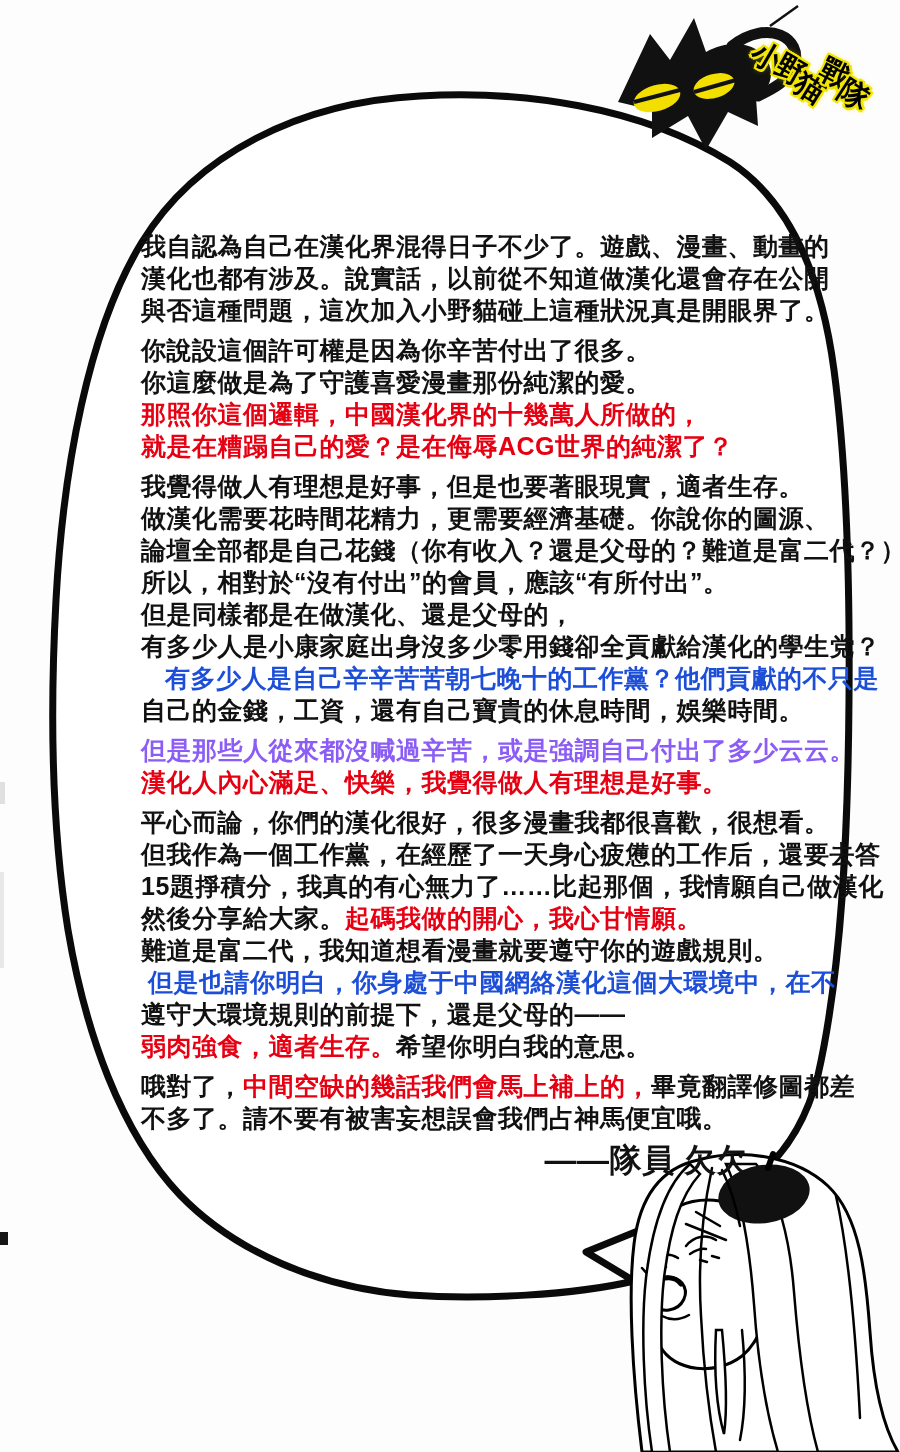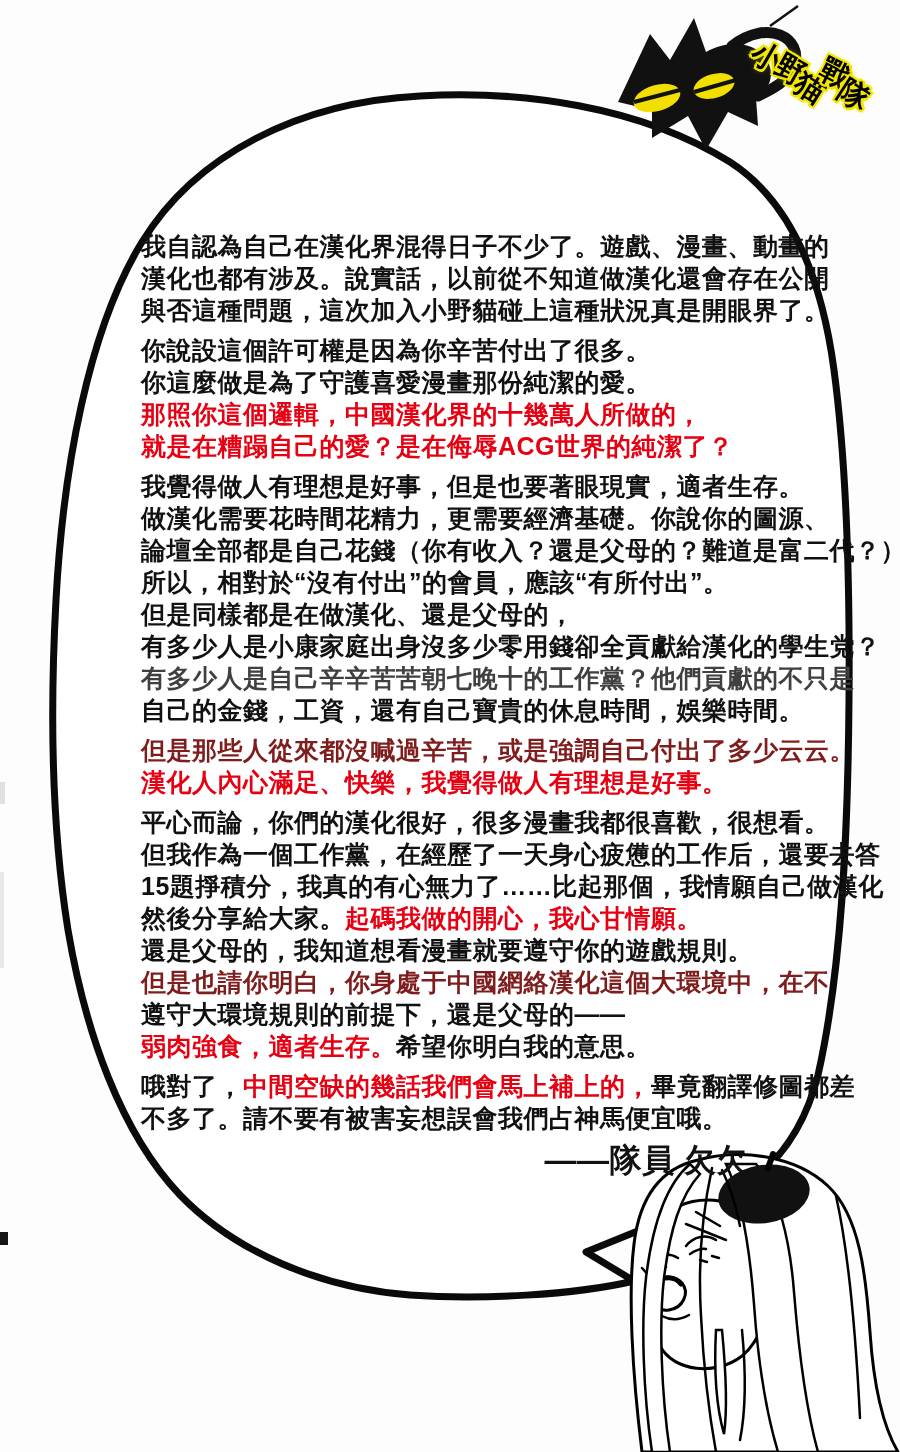--- a/index.html
+++ b/index.html
@@ -151,36 +151,36 @@
       <div class="line"><span style="color: rgb(230, 0, 18);">就是在糟蹋自己的愛？是在侮辱ACG世界的純潔了？</span></div>
     </div>
 
     <div class="para">
       <div class="line"><span style="color: rgb(17, 17, 17);">我覺得做人有理想是好事，但是也要著眼現實，適者生存。</span></div>
       <div class="line"><span style="color: rgb(17, 17, 17);">做漢化需要花時間花精力，更需要經濟基礎。你說你的圖源、</span></div>
       <div class="line"><span style="color: rgb(17, 17, 17);">論壇全部都是自己花錢（你有收入？還是父母的？難道是富二代？）</span></div>
       <div class="line"><span style="color: rgb(17, 17, 17);">所以，相對於“沒有付出”的會員，應該“有所付出”。</span></div>
       <div class="line"><span style="color: rgb(17, 17, 17);">但是同樣都是在做漢化、還是父母的，</span></div>
       <div class="line"><span style="color: rgb(17, 17, 17);">有多少人是小康家庭出身沒多少零用錢卻全貢獻給漢化的學生党？</span></div>
-      <div class="line"><span style="color: #404040;">有多少人是自己辛辛苦苦朝七晚十的工作黨？他們貢獻的不只是</span></div>
+      <div class="line"><span style="color: #1d4ed8; margin-left: 24px;">有多少人是自己辛辛苦苦朝七晚十的工作黨？他們貢獻的不只是</span></div>
       <div class="line"><span style="color: rgb(17, 17, 17);">自己的金錢，工資，還有自己寶貴的休息時間，娛樂時間。</span></div>
     </div>
 
     <div class="para">
-      <div class="line"><span style="color: #7f1d1d; margin-top: 24px;">但是那些人從來都沒喊過辛苦，或是強調自己付出了多少云云。</span></div>
+      <div class="line"><span style="color: #8b5cf6; margin-top: 24px;">但是那些人從來都沒喊過辛苦，或是強調自己付出了多少云云。</span></div>
       <div class="line"><span style="color: rgb(230, 0, 18);">漢化人內心滿足、快樂，我覺得做人有理想是好事。</span></div>
     </div>
 
     <div class="para">
       <div class="line"><span style="color: rgb(17, 17, 17);">平心而論，你們的漢化很好，很多漫畫我都很喜歡，很想看。</span></div>
       <div class="line"><span style="color: rgb(17, 17, 17);">但我作為一個工作黨，在經歷了一天身心疲憊的工作后，還要去答</span></div>
       <div class="line"><span style="color: rgb(17, 17, 17);">15題掙積分，我真的有心無力了……比起那個，我情願自己做漢化</span></div>
       <div class="line"><span style="color: rgb(17, 17, 17);">然後分享給大家。</span><span style="color: rgb(230, 0, 18);">起碼我做的開心，我心甘情願。</span></div>
-      <div class="line"><span style="color: rgb(17, 17, 17);">還是父母的，我知道想看漫畫就要遵守你的遊戲規則。</span></div>
-      <div class="line"><span style="color: #7f1d1d;">但是也請你明白，你身處于中國網絡漢化這個大環境中，在不</span></div>
+      <div class="line"><span style="color: rgb(17, 17, 17);">難道是富二代，我知道想看漫畫就要遵守你的遊戲規則。</span></div>
+      <div class="line"><span style="color: #1d4ed8; margin-left: 7px;">但是也請你明白，你身處于中國網絡漢化這個大環境中，在不</span></div>
       <div class="line"><span style="color: rgb(17, 17, 17);">遵守大環境規則的前提下，還是父母的——</span></div>
       <div class="line"><span style="color: rgb(230, 0, 18);">弱肉強食，適者生存。</span><span style="color: rgb(17, 17, 17);">希望你明白我的意思。</span></div>
     </div>
 
     <div class="para">
       <div class="line"><span style="color: rgb(17, 17, 17);">哦對了，</span><span style="color: rgb(230, 0, 18);">中間空缺的幾話我們會馬上補上的，</span><span style="color: rgb(17, 17, 17);">畢竟翻譯修圖都差</span></div>
       <div class="line"><span style="color: rgb(17, 17, 17);">不多了。請不要有被害妄想誤會我們占神馬便宜哦。</span></div>
     </div>
 
     <div class="signature">——隊員 欠欠</div>

